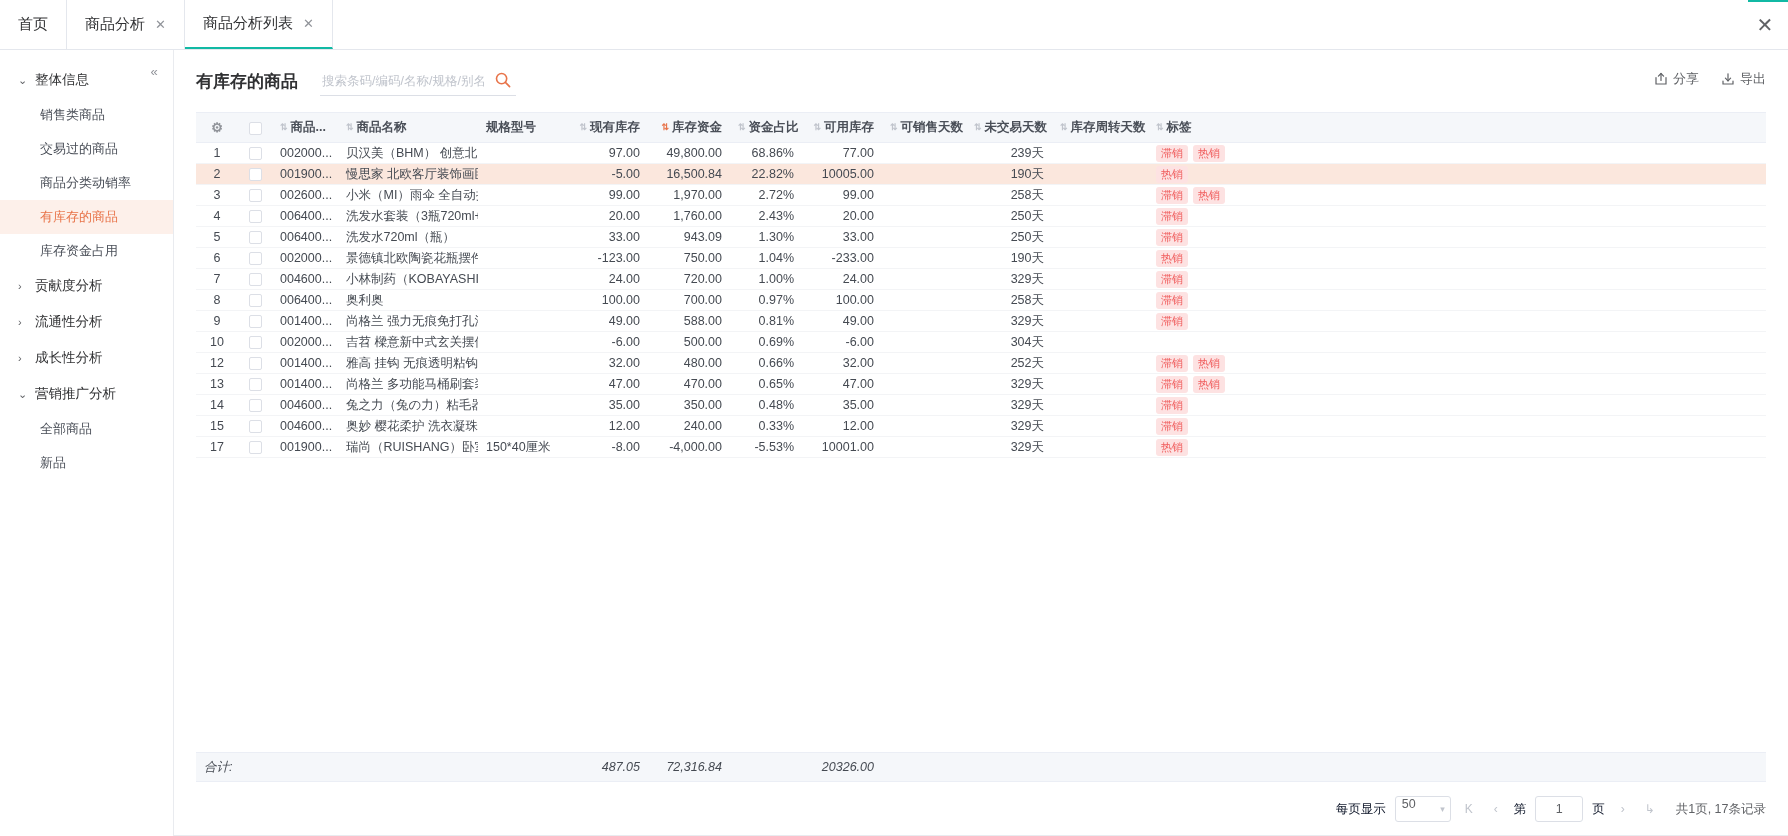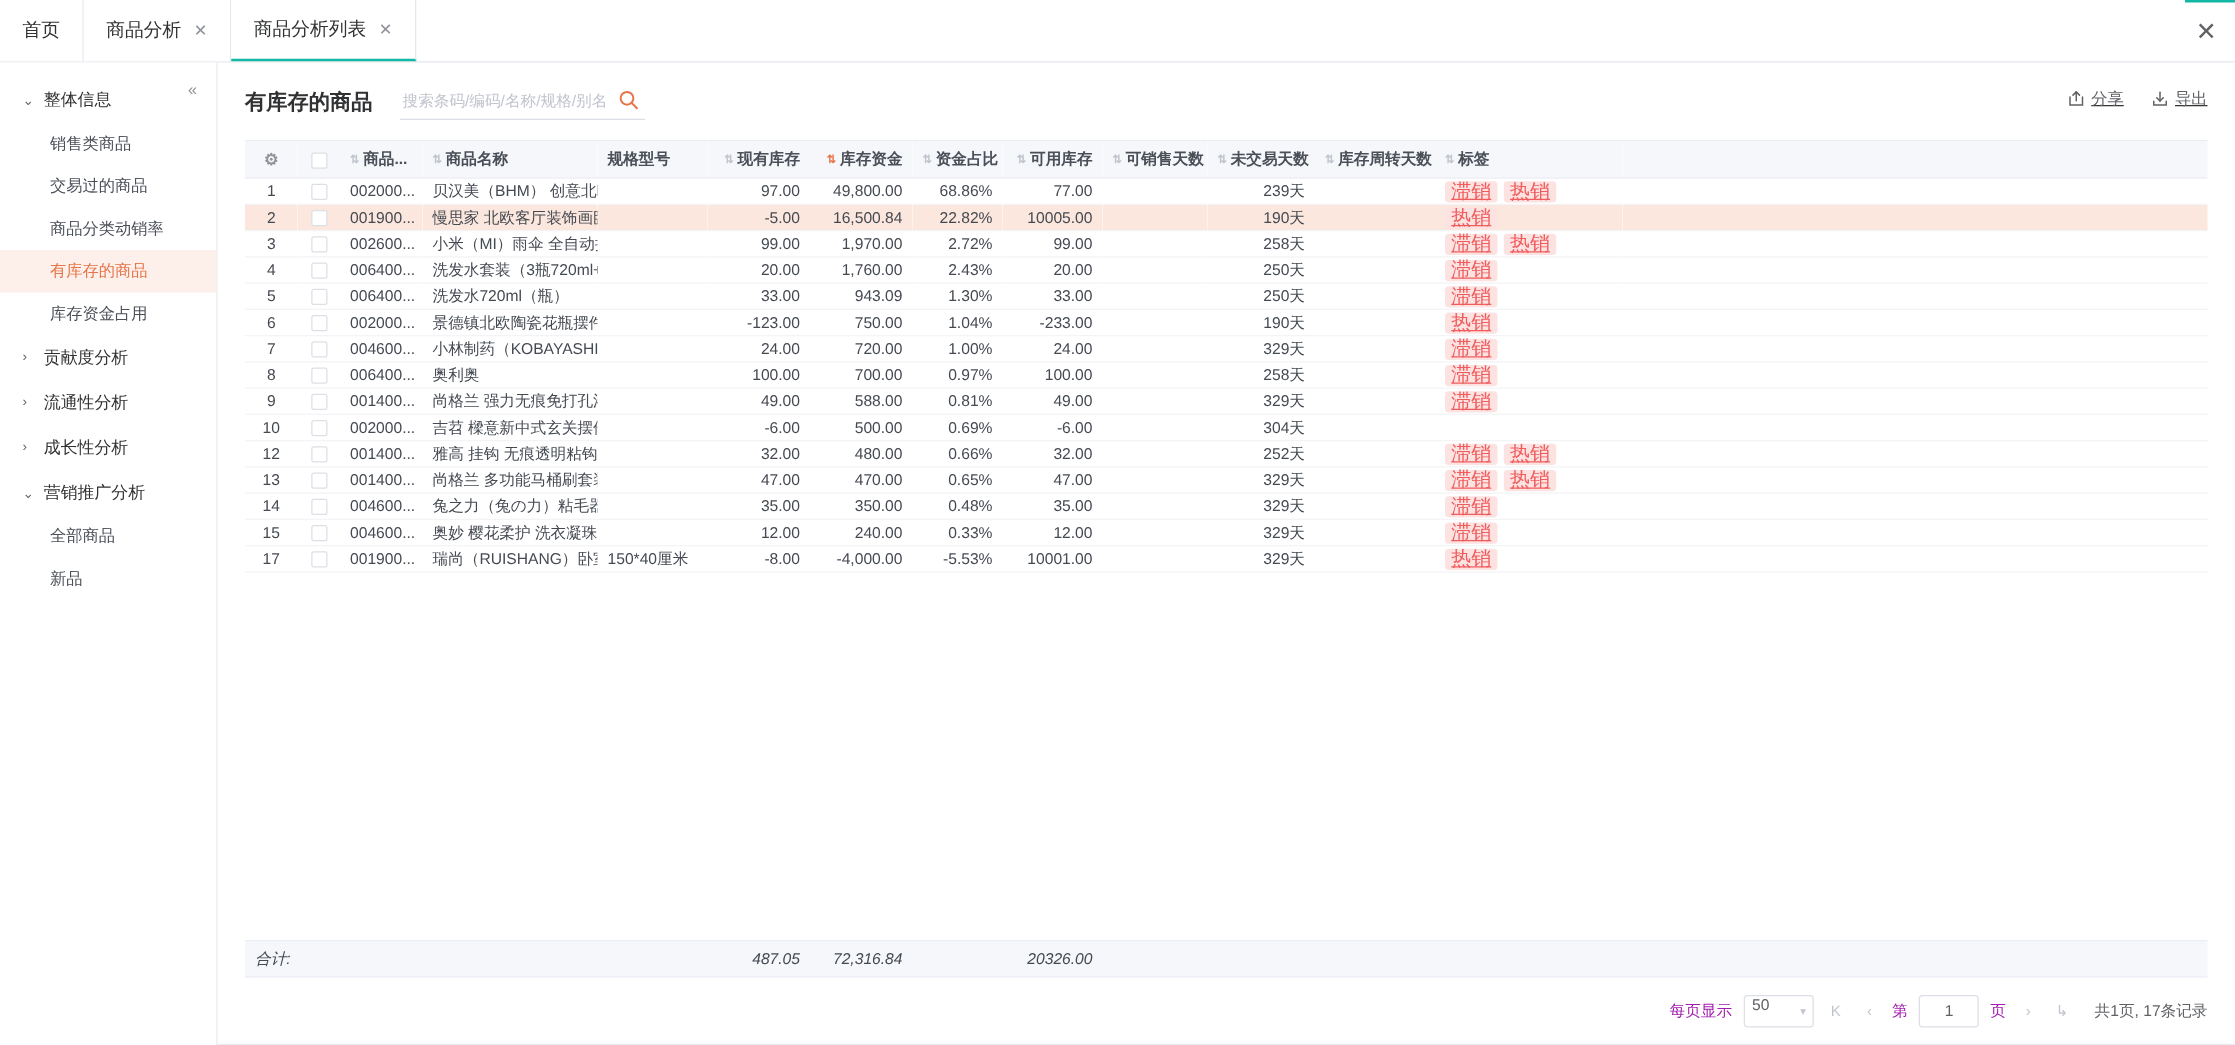--- a/index.html
+++ b/index.html
@@ -168,21 +168,20 @@
     width: 18px; height: 18px;
     color: #e8744a;
     cursor: pointer;
   }
   .head-actions {
     position: absolute;
     right: 0; top: 20px;
     display: flex;
     gap: 22px;
     align-items: center;
-    text-decoration: underline;
   }
   .head-action {
     display: flex;
     align-items: center;
     gap: 5px;
     font-size: 13px;
     color: #606266;
     cursor: pointer;
   }
   .head-action svg { display: block; }
@@ -236,24 +235,23 @@
     border: 1px solid #dcdfe6;
     border-radius: 2px;
     background: #fff;
     vertical-align: middle;
     cursor: pointer;
   }
   .tag {
     display: inline-block;
     padding: 1px 5px;
     border-radius: 3px;
-    font-size: 16px;
+    font-size: 11px;
     margin-right: 5px;
     line-height: 15px;
-    text-decoration: underline;
   }
   .tag-stale { background: #fde2e2; color: #f05c5c; }
   .tag-hot  { background: #fde2e2; color: #f05c5c; }
   .gear-icon { color: #909399; font-size: 13px; }
 
   
   .totals {
     margin-top: 6px;
     border-top: 1px solid #ebeef5;
     border-bottom: 1px solid #ebeef5;
@@ -278,21 +276,21 @@
   
   .pager {
     height: 54px;
     display: flex;
     align-items: center;
     justify-content: flex-end;
     gap: 9px;
     font-size: 12.5px;
     color: #606266;
   }
-  .pager .lbl { color: #a21caf; }
+  .pager .lbl { color: #0f172a; }
   .sel {
     position: relative;
     width: 56px; height: 26px;
     border: 1px solid #dcdfe6;
     border-radius: 3px;
     background: #fff;
     display: flex;
     padding: 0 6px;
     cursor: pointer;
     font-size: 12.5px;

